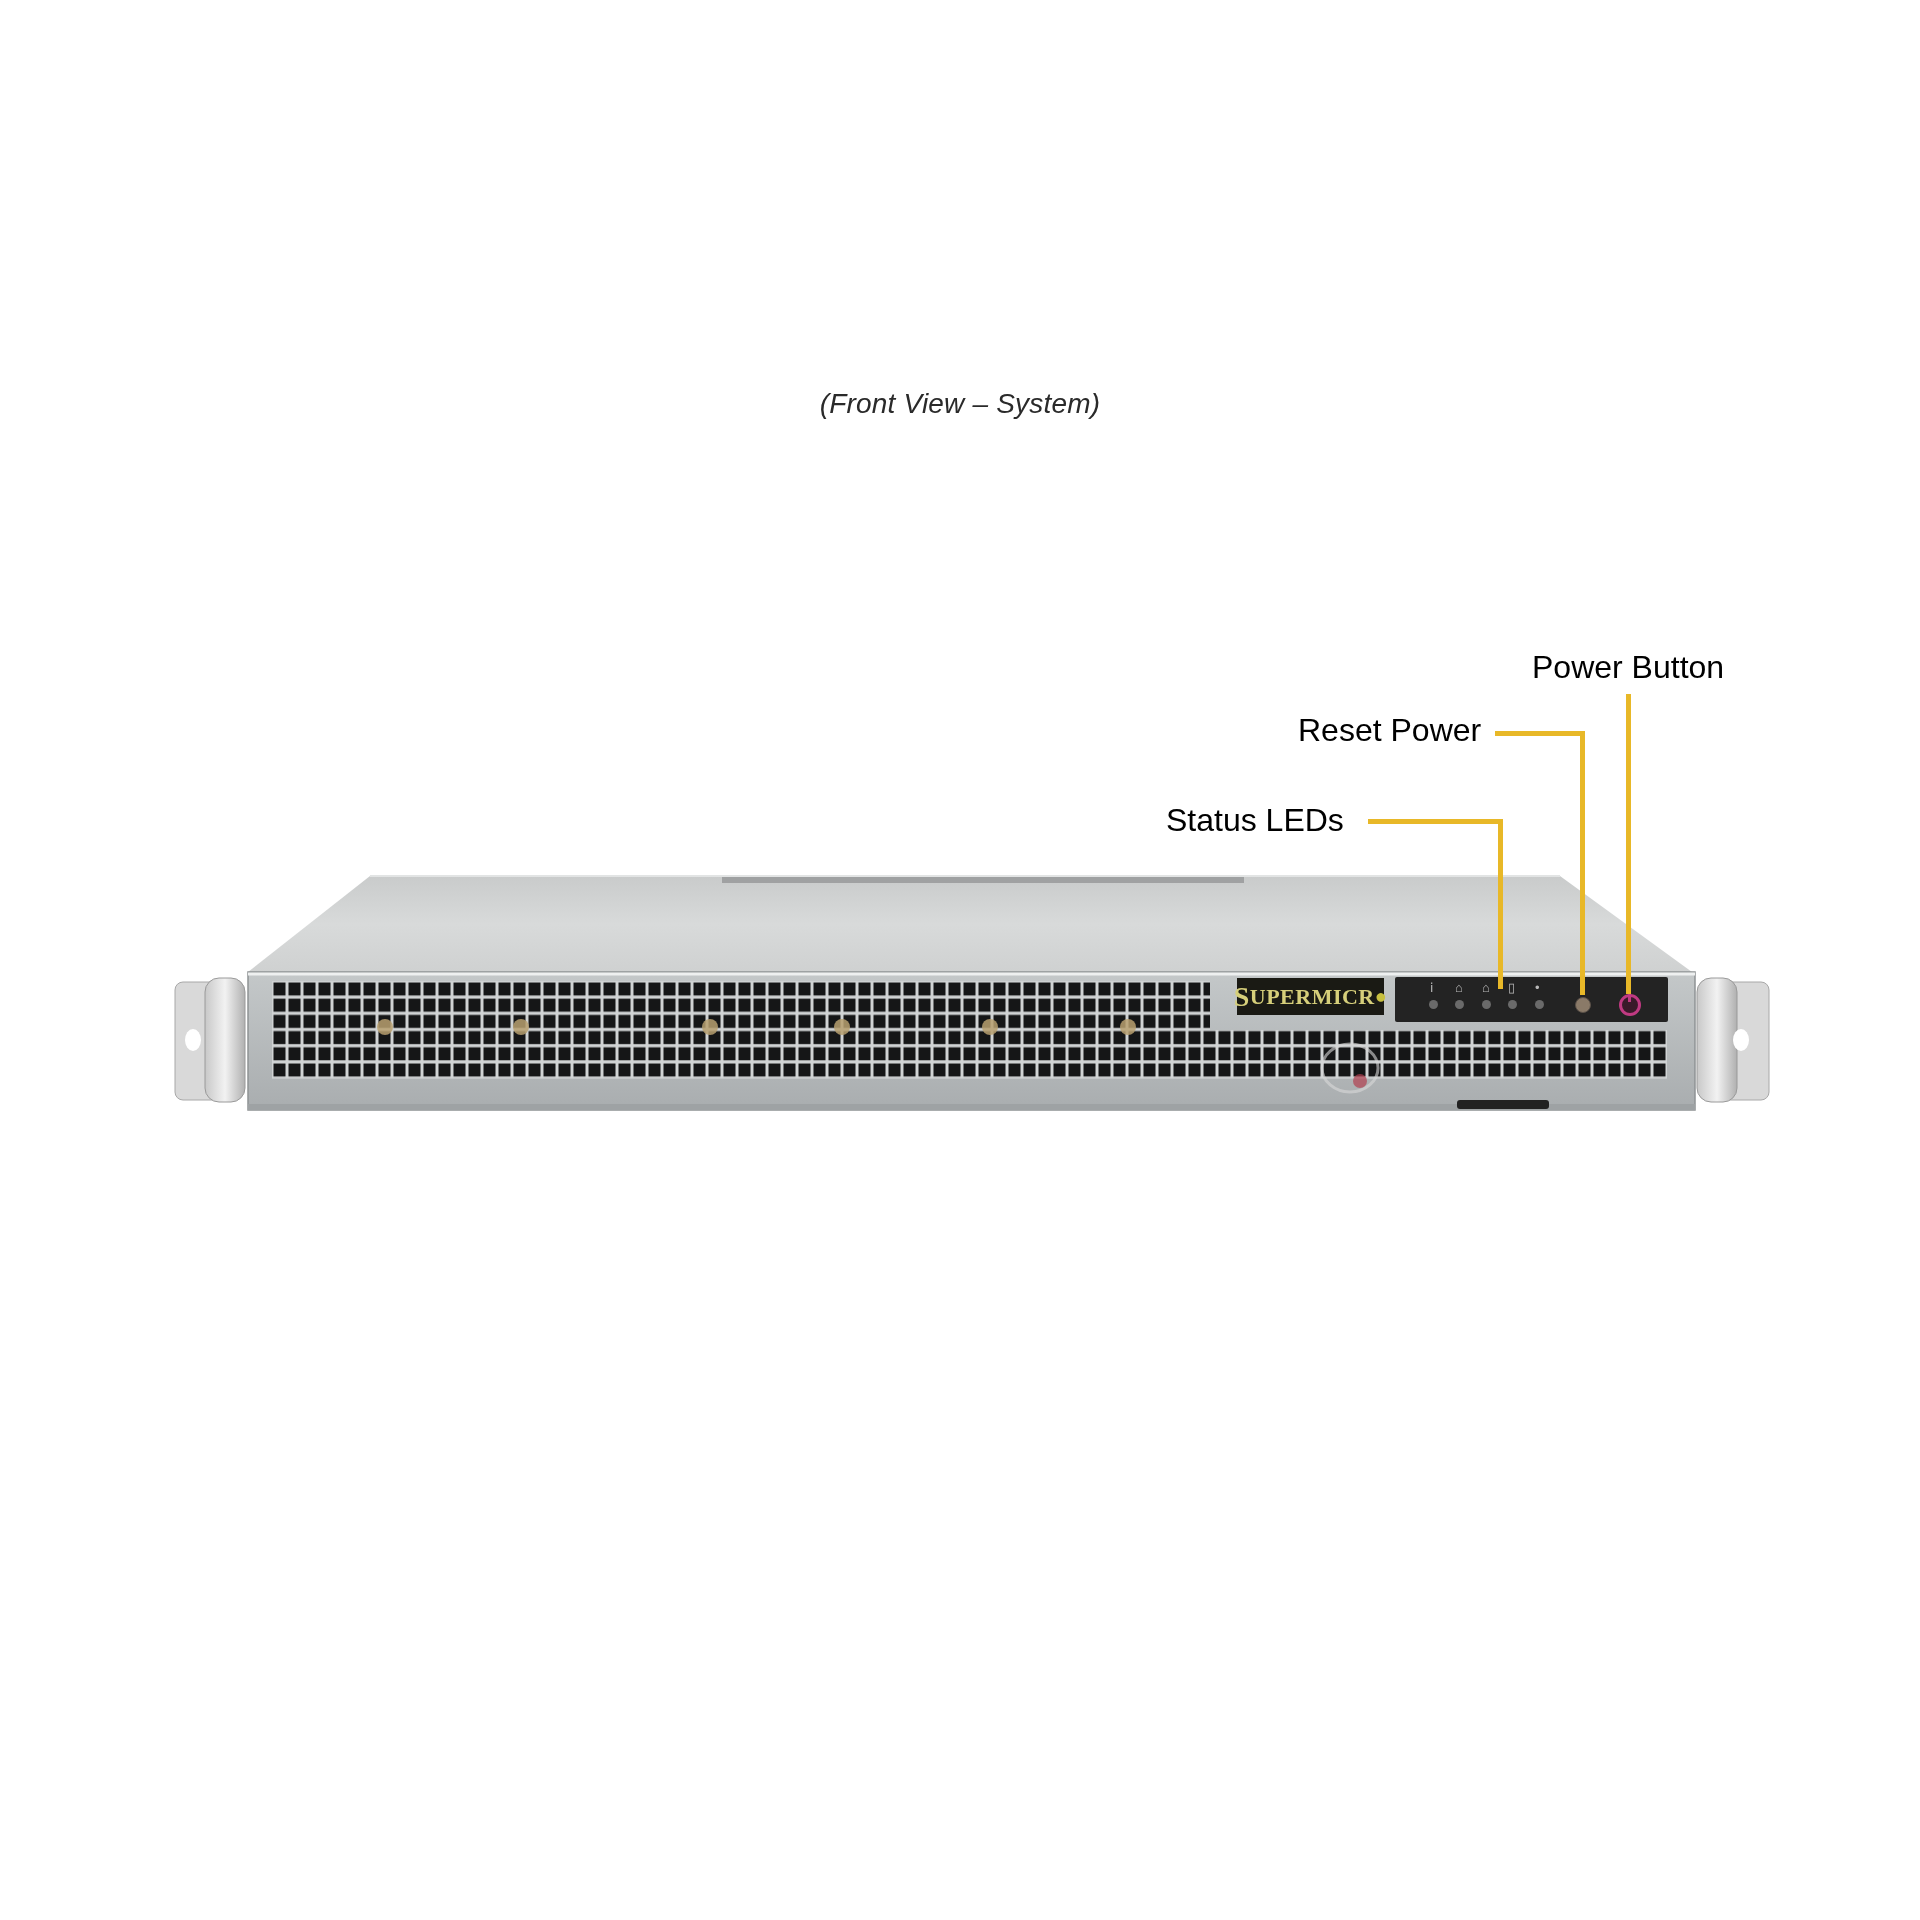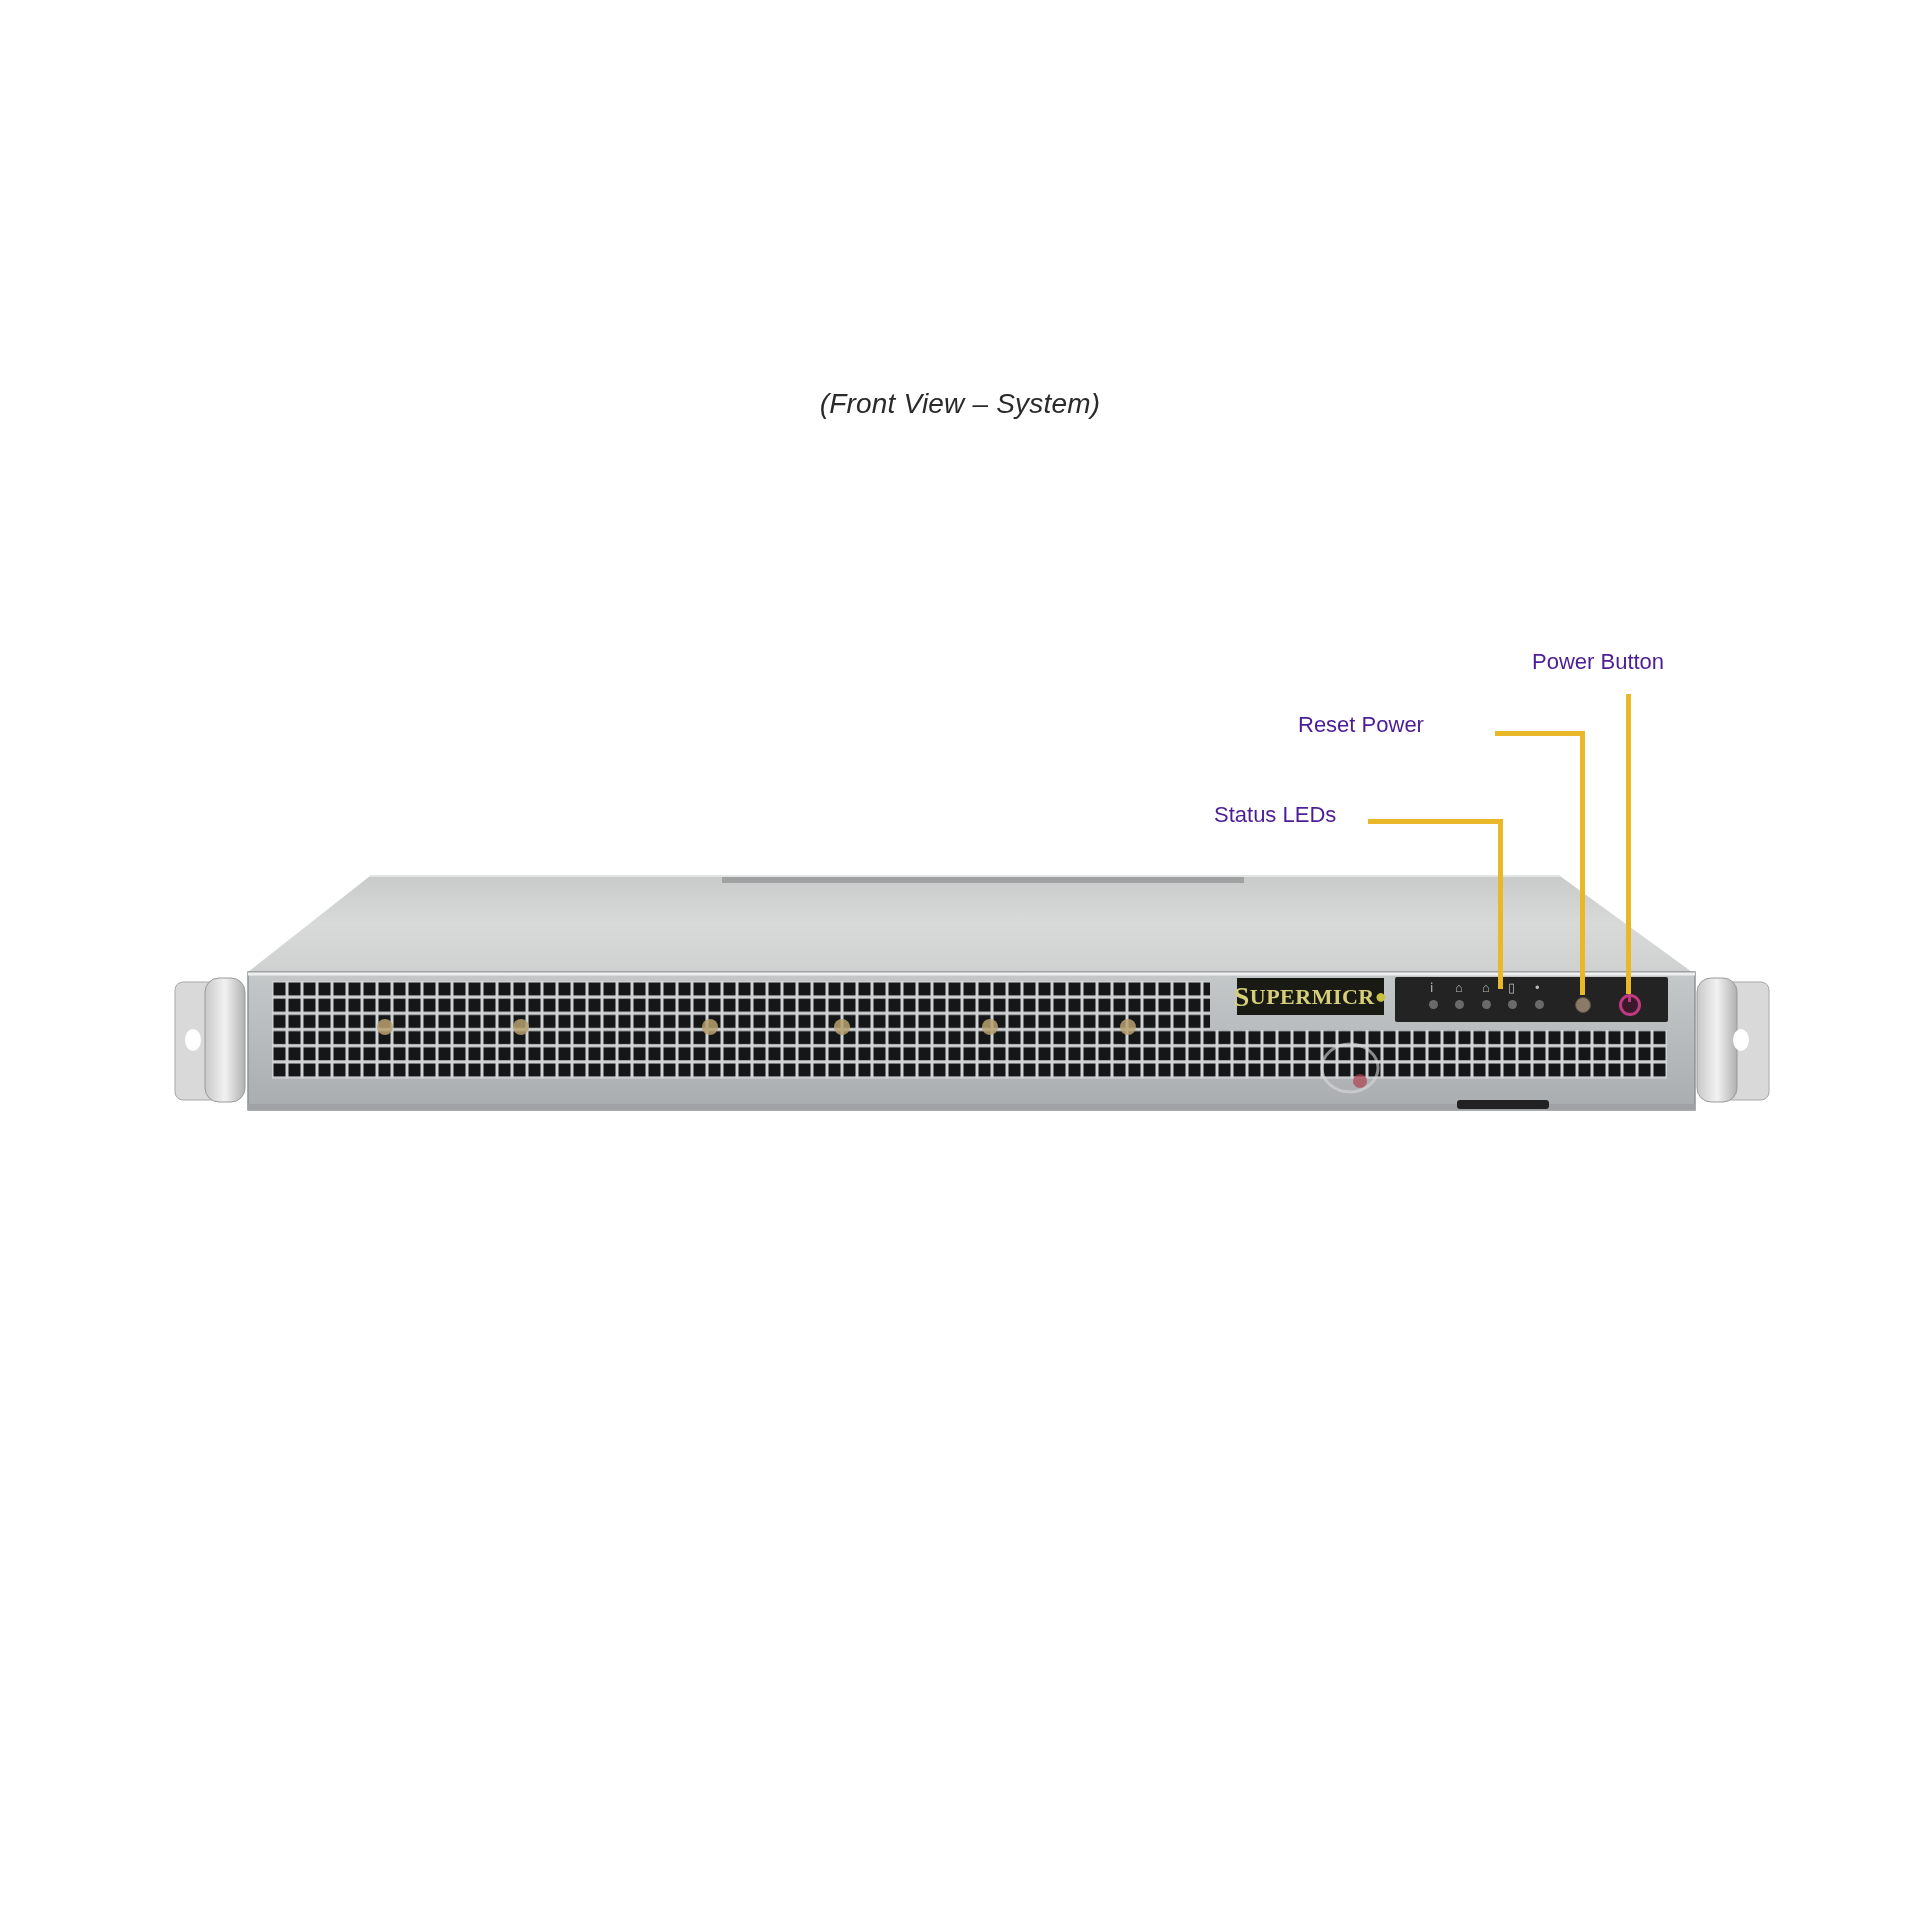--- a/index.html
+++ b/index.html
@@ -1,18 +1,18 @@
 <!DOCTYPE html>
 <html><head>
 <meta charset="utf-8">
 <style>
   html, body { margin: 0; padding: 0; background: #ffffff; }
   body { width: 1920px; height: 1920px; position: relative; overflow: hidden; font-family: "Liberation Sans", sans-serif; }
   .caption { position: absolute; left: 0; width: 1920px; top: 388px; text-align: center; font-style: italic; font-size: 28px; color: #2a2a2a; letter-spacing: 0.2px; }
-  .callout-label { position: absolute; font-size: 22px; color: #4c1d95; white-space: nowrap; }
+  .callout-label { position: absolute; font-size: 32px; color: #000000; white-space: nowrap; }
   .leader { position: absolute; background: #e8b828; }
   #chassis { position: absolute; left: 0; top: 0; width: 1920px; height: 1920px; }
   .led-panel { position: absolute; left: 1395px; top: 977px; width: 273px; height: 45px; background: #232323; border-radius: 2px; }
   .brand-badge { position: absolute; left: 1237px; top: 978px; width: 147px; height: 37px; background: #1a1a14; display: flex; align-items: center; justify-content: center; font-family: "Liberation Serif", serif; font-weight: bold; color: #d6cf7a; font-size: 22px; letter-spacing: 0.5px; }
   .brand-badge .big { font-size: 28px; }
   .led { position: absolute; width: 9px; height: 9px; border-radius: 50%; background: #6a6a6a; }
   .led-icon { position: absolute; color: #b8b8b8; font-size: 13px; line-height: 13px; }
   .reset-btn { position: absolute; width: 14px; height: 14px; border-radius: 50%; background: #8a7a68; border: 1px solid #5a5048; }
   .power-btn { position: absolute; width: 22px; height: 22px; border-radius: 50%; border: 3px solid #c03a82; background: #3a1a2a; box-sizing: border-box; }
   .power-btn::after { content: ""; position: absolute; left: 6px; top: -4px; width: 3px; height: 9px; background: #c03a82; }
@@ -111,13 +111,13 @@
 <div class="leader" style="left:1626px;top:694px;width:5px;height:300px;"></div>
 
 <div class="leader" style="left:1495px;top:731px;width:89px;height:5px;"></div>
 <div class="leader" style="left:1580px;top:731px;width:5px;height:264px;"></div>
 
 <div class="leader" style="left:1368px;top:819px;width:135px;height:5px;"></div>
 <div class="leader" style="left:1498px;top:819px;width:5px;height:170px;"></div>
 
 <div class="callout-label" style="left:1532px;top:649px;">Power Button</div>
 <div class="callout-label" style="left:1298px;top:712px;">Reset Power</div>
-<div class="callout-label" style="left:1166px;top:802px;margin-left:48px;">Status LEDs</div>
+<div class="callout-label" style="left:1166px;top:802px;">Status LEDs</div>
 
 </body></html>

